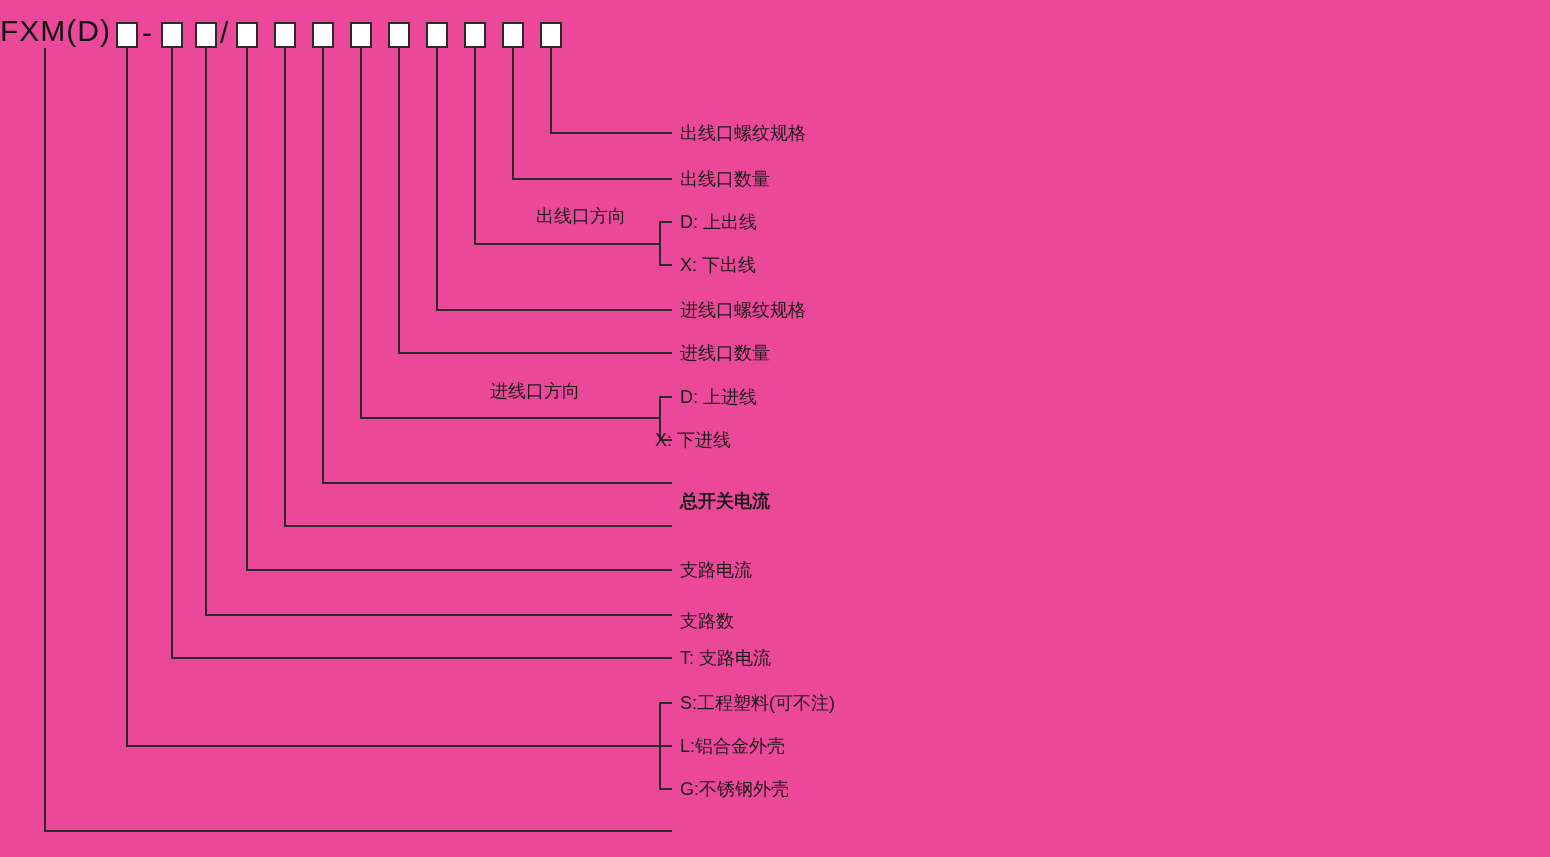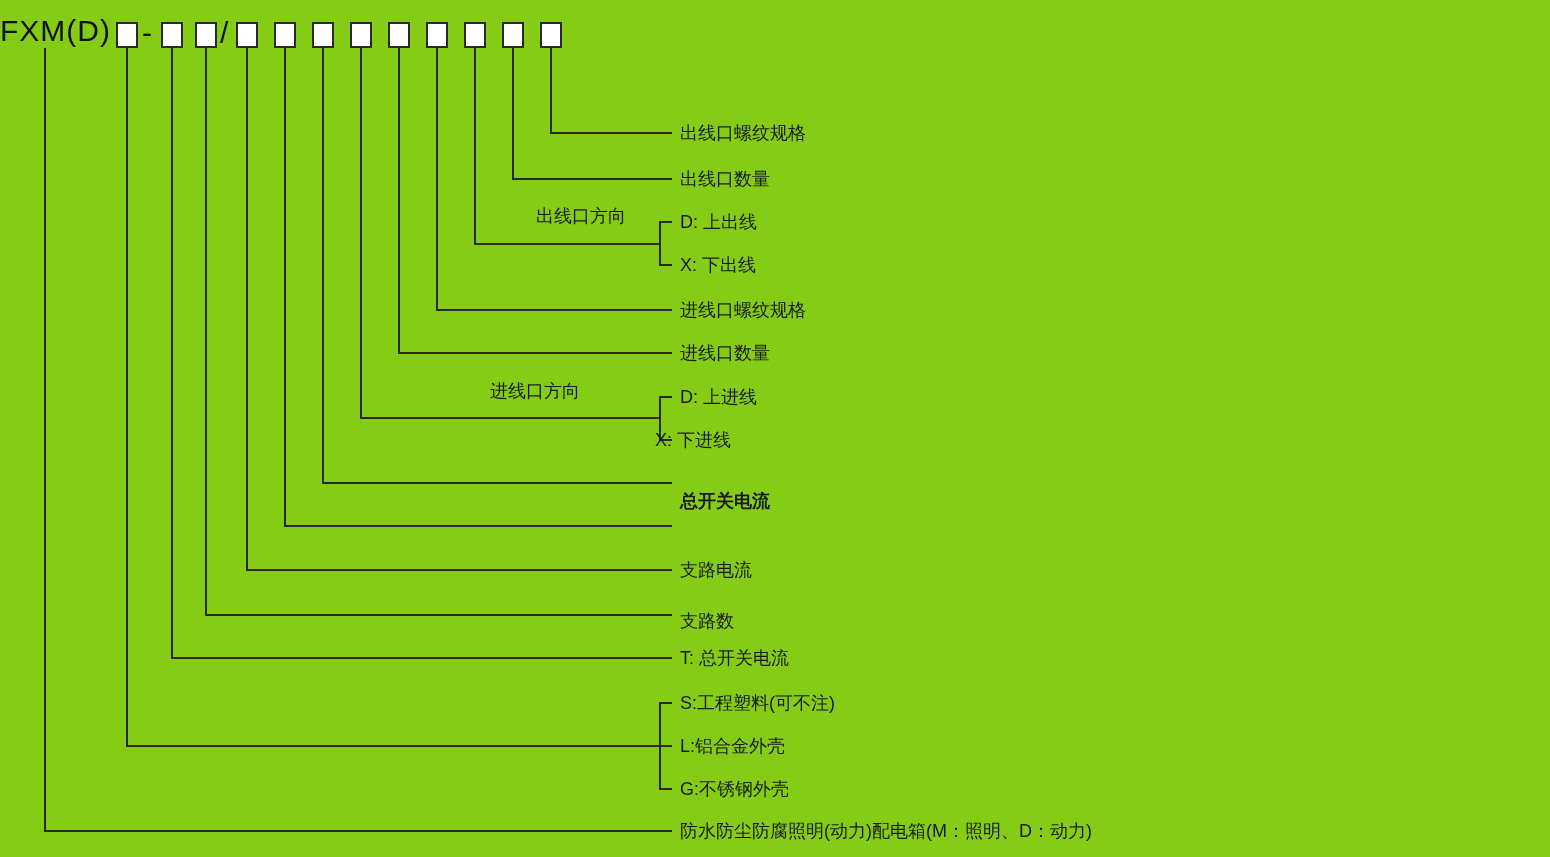--- a/index.html
+++ b/index.html
@@ -4,21 +4,21 @@
 <style>
   html, body {
     margin: 0;
     padding: 0;
     background: #ffffff;
   }
   .diagram {
     position: relative;
     width: 1550px;
     height: 857px;
-    background: #84cc16;
+    background: #ec4899;
     font-family: "Liberation Sans", "DejaVu Sans", sans-serif;
     color: #1a1a1a;
     overflow: hidden;
   }
   .lines {
     position: absolute;
     top: 0;
     left: 0;
   }
   .code-prefix {
@@ -104,19 +104,18 @@
   <div class="lbl" style="left:680px; top:209px;">D: 上出线</div>
   <div class="lbl" style="left:680px; top:252px;">X: 下出线</div>
   <div class="lbl" style="left:680px; top:297px;">进线口螺纹规格</div>
   <div class="lbl" style="left:680px; top:340px;">进线口数量</div>
   <div class="lbl" style="left:490px; top:378px;">进线口方向</div>
   <div class="lbl" style="left:680px; top:384px;">D: 上进线</div>
   <div class="lbl" style="left:655px; top:427px;">X: 下进线</div>
   <div class="lbl" style="left:680px; top:488px;font-weight:bold;">总开关电流</div>
   <div class="lbl" style="left:680px; top:557px;">支路电流</div>
   <div class="lbl" style="left:680px; top:608px;">支路数</div>
-  <div class="lbl" style="left:680px; top:645px;">T: 总开关电流</div>
+  <div class="lbl" style="left:680px; top:645px;">T: 支路电流</div>
   <div class="lbl" style="left:680px; top:690px;">S:工程塑料(可不注)</div>
   <div class="lbl" style="left:680px; top:733px;">L:铝合金外壳</div>
   <div class="lbl" style="left:680px; top:776px;">G:不锈钢外壳</div>
-  <div class="lbl" style="left:680px; top:818px;">防水防尘防腐照明(动力)配电箱(M：照明、D：动力)</div>
 
 </div>
 
 </body></html>

